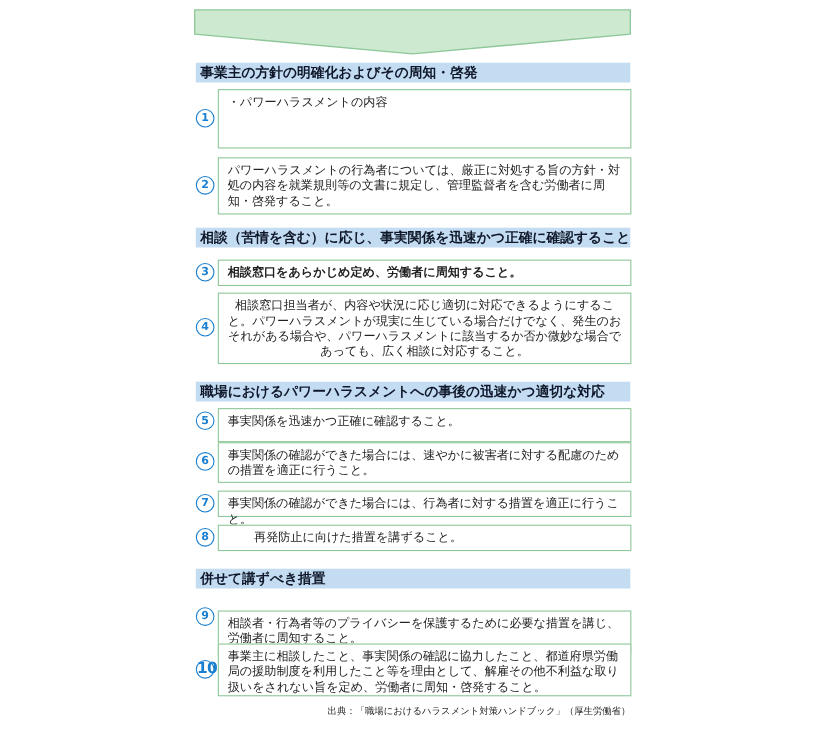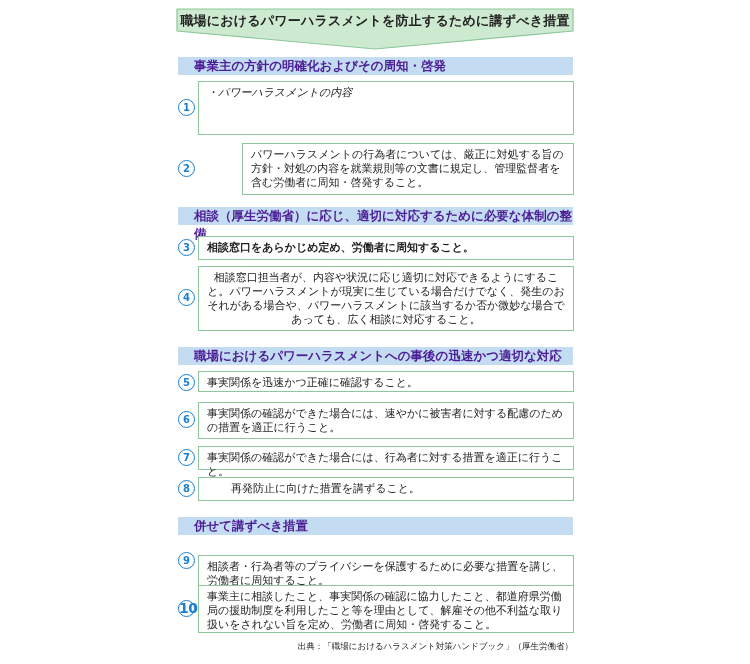--- a/index.html
+++ b/index.html
@@ -1,68 +1,67 @@
 <!DOCTYPE html>
 <html><head>
 <meta charset="utf-8">
 <style>
   html,body{margin:0;padding:0;background:#ffffff;}
   body{width:750px;height:664px;position:relative;overflow:hidden;font-family:"DejaVu Sans","Liberation Sans",sans-serif;color:#222;}
   .banner{position:absolute;left:176px;top:8px;width:398px;height:42px;}
   .banner svg{position:absolute;left:0;top:0;}
   .banner-title{position:absolute;left:0;top:4px;width:398px;text-align:center;font-size:13px;font-weight:bold;color:#222;letter-spacing:0.2px;}
-  .sec-header{position:absolute;left:178px;width:395px;height:18px;background:#c3dcf1;font-size:12.5px;font-weight:bold;line-height:18px;padding-left:16px;box-sizing:border-box;color:#4c1d95;}
+  .sec-header{position:absolute;left:178px;width:395px;height:18px;background:#c3dcf1;font-size:12.5px;font-weight:bold;line-height:18px;padding-left:4px;box-sizing:border-box;color:#0f172a;}
   .item{position:absolute;left:178px;width:396px;}
   .num{position:absolute;left:0;width:15px;height:15px;border:1.5px solid #1a7fd0;border-radius:50%;color:#1a7fd0;font-size:10px;font-weight:bold;text-align:center;line-height:15px;box-sizing:content-box;}
   .num.small{font-size:14px;letter-spacing:-0.5px;}
   .box{position:absolute;left:20px;right:0;border:1.5px solid #8dc79a;background:#fff;box-sizing:border-box;padding:4px 8px;font-size:11px;line-height:14px;color:#222;}
-  .bullet{display:block;padding-left:10px;text-indent:-10px;font-style:italic;}
+  .bullet{display:block;padding-left:10px;text-indent:-10px;}
   .source{position:absolute;right:177px;top:641px;font-size:8.5px;color:#222;}
 </style>
 </head>
 <body>
 
 <div class="banner">
   <svg width="398" height="42" viewBox="0 0 398 42">
     <polygon points="1,1 397,1 397,23 199,41 1,23" fill="#cde9cf" stroke="#8dc79a" stroke-width="1.2"></polygon>
   </svg>
-  <div class="banner-title">職場におけるパワーハラスメントを防止するために講ずべき措置</div>
 </div>
 
 <div class="sec-header" style="top:57px;">事業主の方針の明確化およびその周知・啓発</div>
 
 <div class="item" style="top:81px;height:54px;">
   <div class="num" style="top:18px;">1</div>
   <div class="box" style="top:0;height:54px;">
     <span class="bullet">・パワーハラスメントの内容</span>
   </div>
 </div>
 
 <div class="item" style="top:143px;height:52px;">
   <div class="num" style="top:17px;">2</div>
-  <div class="box" style="top:0;height:52px;margin-left:44px;">パワーハラスメントの行為者については、厳正に対処する旨の方針・対処の内容を就業規則等の文書に規定し、管理監督者を含む労働者に周知・啓発すること。</div>
+  <div class="box" style="top:0;height:52px;">パワーハラスメントの行為者については、厳正に対処する旨の方針・対処の内容を就業規則等の文書に規定し、管理監督者を含む労働者に周知・啓発すること。</div>
 </div>
 
-<div class="sec-header" style="top:207px;">相談（厚生労働省）に応じ、適切に対応するために必要な体制の整備</div>
+<div class="sec-header" style="top:207px;">相談（苦情を含む）に応じ、事実関係を迅速かつ正確に確認すること</div>
 
 <div class="item" style="top:236px;height:24px;">
   <div class="num" style="top:3px;">3</div>
   <div class="box" style="top:0;height:24px;font-weight:bold;">相談窓口をあらかじめ定め、労働者に周知すること。</div>
 </div>
 
 <div class="item" style="top:266px;height:65px;">
   <div class="num" style="top:23px;">4</div>
   <div class="box" style="top:0;height:65px;text-align:center;">相談窓口担当者が、内容や状況に応じ適切に対応できるようにすること。パワーハラスメントが現実に生じている場合だけでなく、発生のおそれがある場合や、パワーハラスメントに該当するか否か微妙な場合であっても、広く相談に対応すること。</div>
 </div>
 
 <div class="sec-header" style="top:347px;">職場におけるパワーハラスメントへの事後の迅速かつ適切な対応</div>
 
 <div class="item" style="top:371px;height:25px;">
   <div class="num" style="top:3px;">5</div>
-  <div class="box" style="top:0;height:21px;">事実関係を迅速かつ正確に確認すること。</div>
+  <div class="box" style="top:0;height:31px;">事実関係を迅速かつ正確に確認すること。</div>
 </div>
 
 <div class="item" style="top:402px;height:37px;">
   <div class="num" style="top:9px;">6</div>
   <div class="box" style="top:0;height:37px;">事実関係の確認ができた場合には、速やかに被害者に対する配慮のための措置を適正に行うこと。</div>
 </div>
 
 <div class="item" style="top:446px;height:24px;">
   <div class="num" style="top:3px;">7</div>
   <div class="box" style="top:0;height:24px;">事実関係の確認ができた場合には、行為者に対する措置を適正に行うこと。</div>

